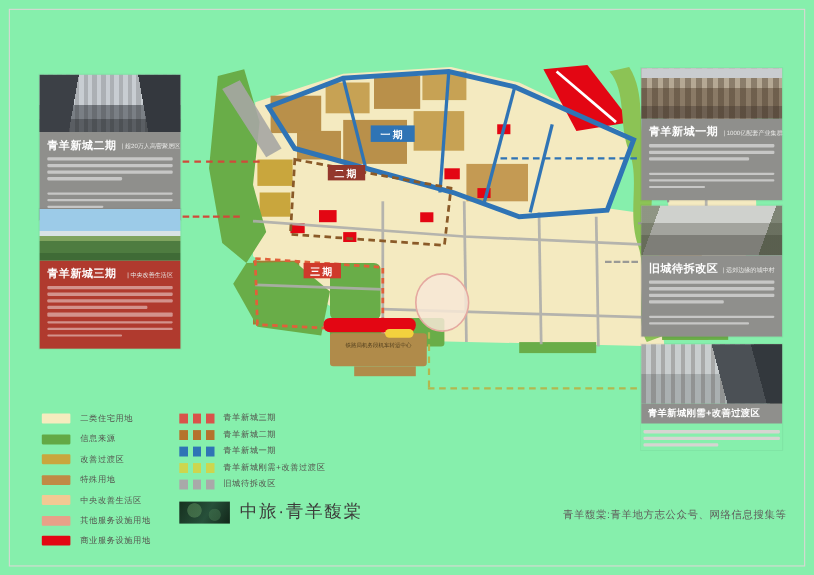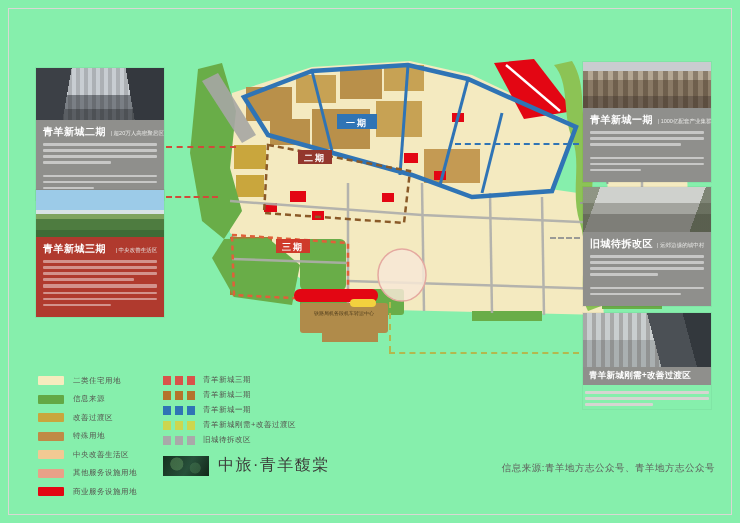--- a/index.html
+++ b/index.html
@@ -322,14 +322,14 @@
     <div class="lrow">
       <span class="dswatch" style="background: repeating-linear-gradient(90deg, rgb(169, 169, 169) 0px, rgb(169, 169, 169) 8px, transparent 8px, transparent 12px);"></span>
       <span class="llabel">旧城待拆改区</span>
     </div>
   </div>
 
   <div id="logo">
     <div id="logo-img"></div>
     <div id="logo-text">中旅·青羊馥棠</div>
   </div>
-  <div id="source-note">信息来源:青羊地方志公众号、青羊地方志公众号</div>
+  <div id="source-note">青羊馥棠:青羊地方志公众号、网络信息搜集等</div>
 </div>
 
 </body></html>

